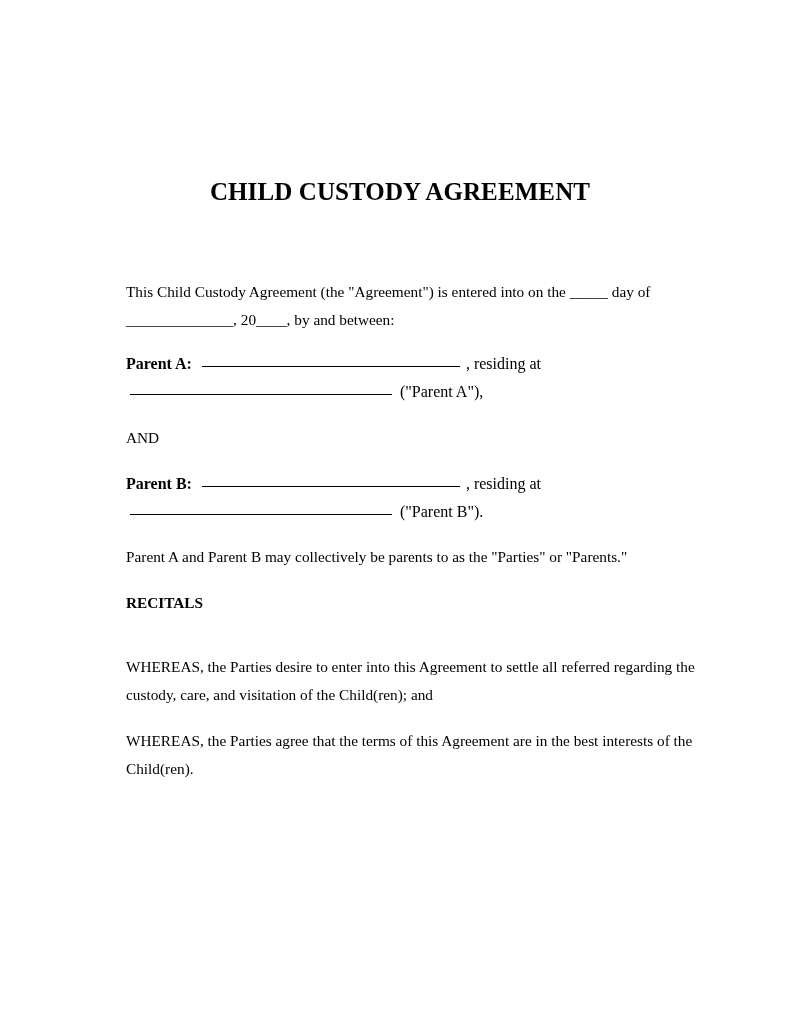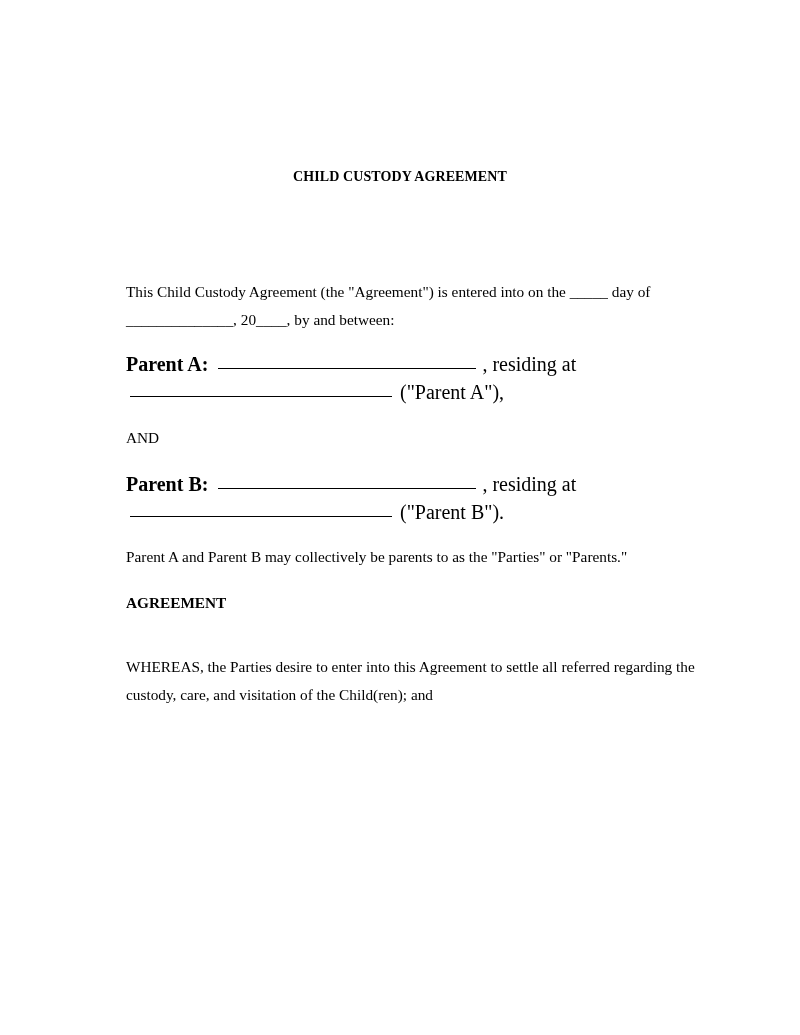--- a/index.html
+++ b/index.html
@@ -17,21 +17,21 @@
     font-family: "Liberation Serif", "DejaVu Serif", serif;
     color: #000000;
     -webkit-font-smoothing: antialiased;
   }
   .doc-title {
     position: absolute;
     top: 160px;
     left: 0;
     width: 800px;
     text-align: center;
-    font-size: 14px;
+    font-size: 25px;
     font-weight: bold;
     letter-spacing: 0.1px;
     line-height: 1.2;
   }
   .body-area {
     position: absolute;
     left: 94px;
     top: 278px;
     width: 610px;
     margin-left: 32px;
@@ -43,21 +43,21 @@
     text-align: left;
   }
   .heading {
     font-size: 15.3px;
     line-height: 28px;
     font-weight: bold;
     margin: 0;
   }
   
   .party-block {
-    font-size: 20px;
+    font-size: 16px;
     line-height: 28px;
   }
   .party-line1 {
     white-space: nowrap;
   }
   .party-label {
     font-weight: bold;
   }
   .rule {
     display: inline-block;
@@ -117,26 +117,27 @@
         <span class="rule rule-b"></span><span>("Parent B").</span>
       </div>
     </div>
 
     <div class="spacer-17"></div>
 
     <p class="para">Parent A and Parent B may collectively be parents to as the "Parties" or "Parents."</p>
 
     <div class="spacer-18"></div>
 
-    <p class="heading">AGREEMENT</p>
+    <p class="heading">RECITALS</p>
 
     <div class="spacer-18"></div>
 
 
     <div class="spacer-18"></div>
 
     <p class="para">WHEREAS, the Parties desire to enter into this Agreement to settle all referred regarding the custody, care, and visitation of the Child(ren); and</p>
 
     <div class="spacer-18"></div>
 
+    <p class="para">WHEREAS, the Parties agree that the terms of this Agreement are in the best interests of the Child(ren).</p>
 
   </div>
 </div>
 
 </body></html>

